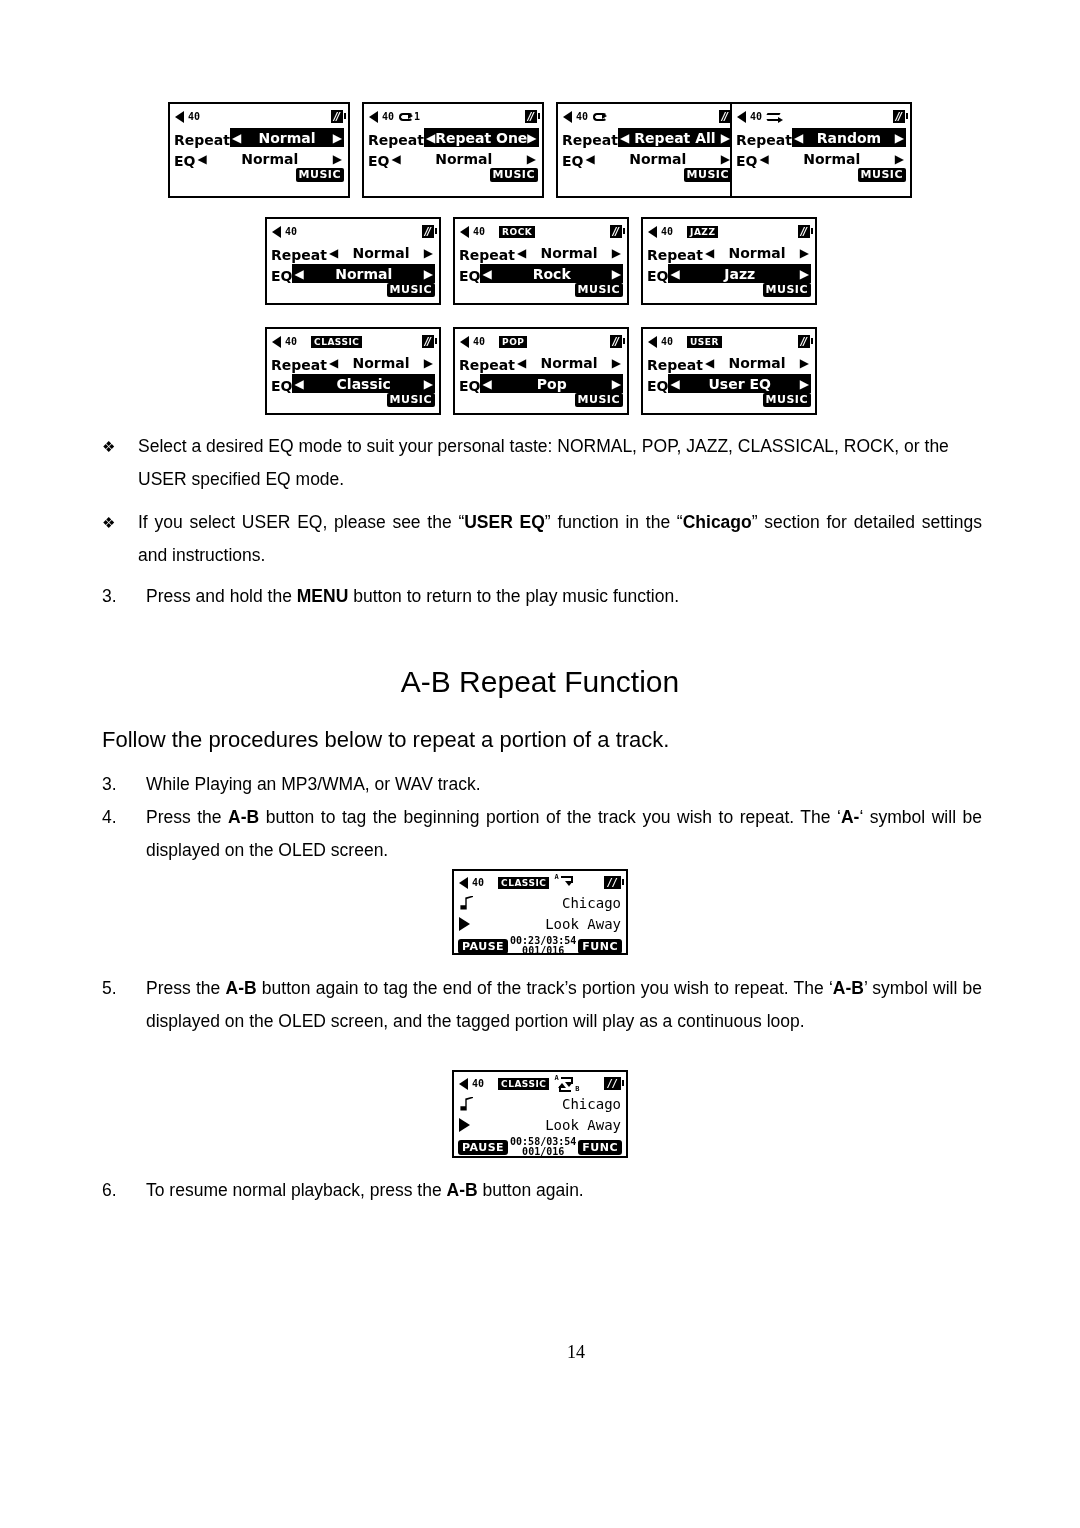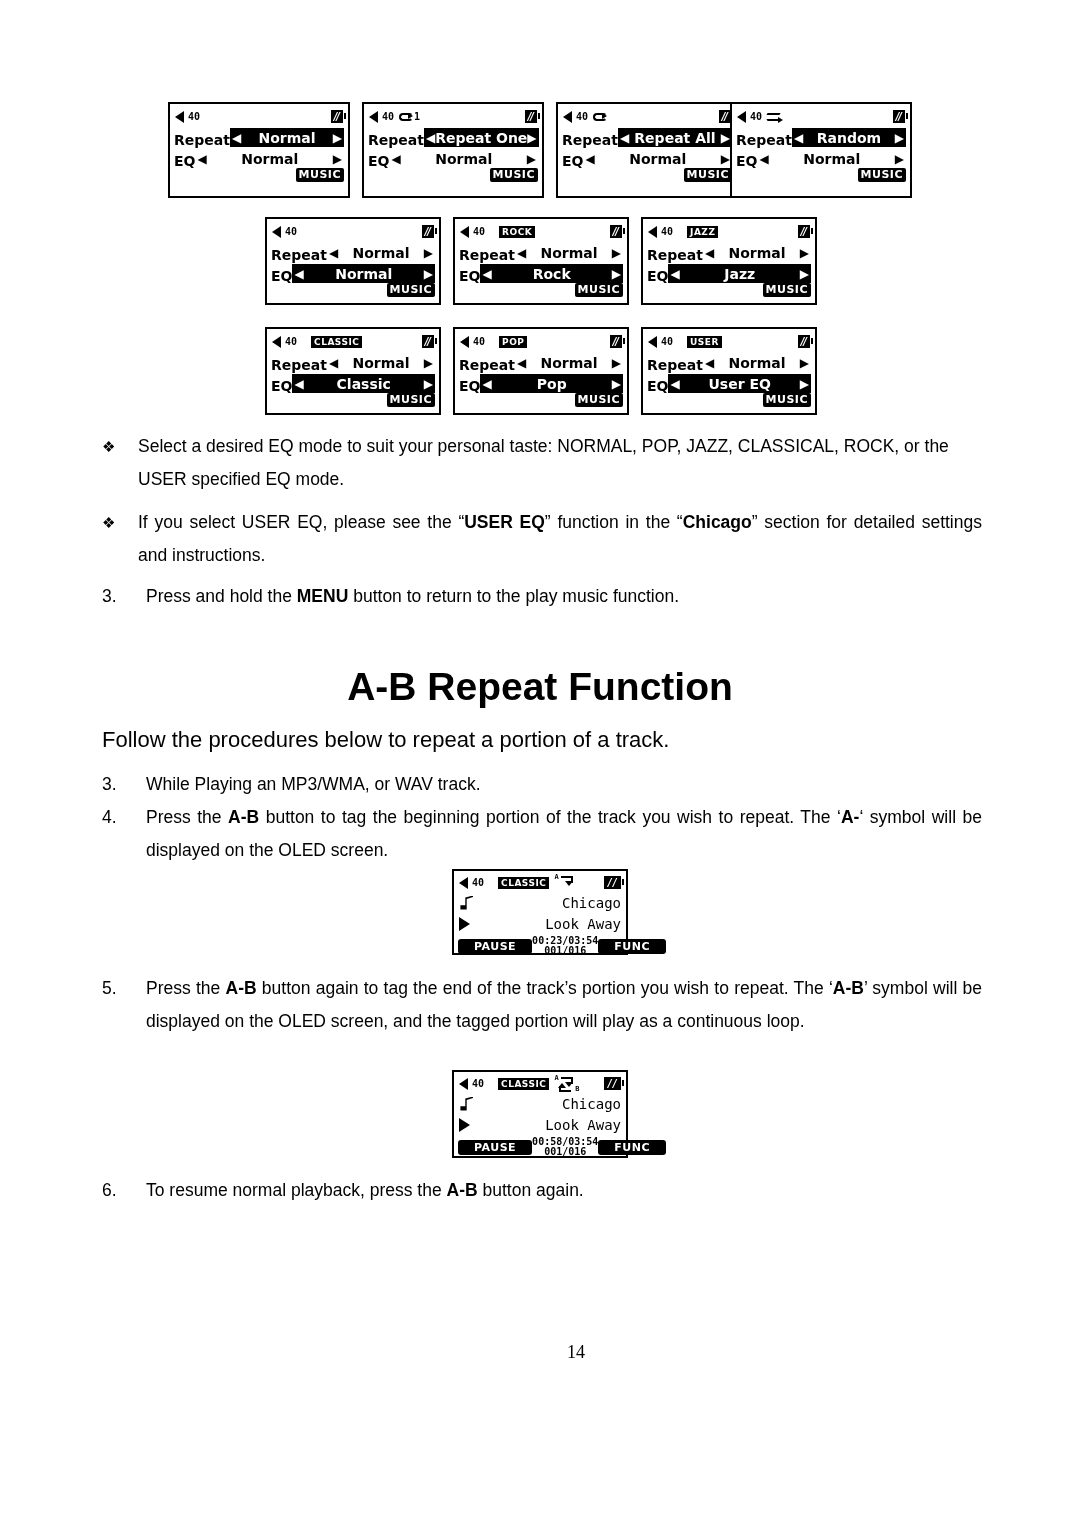--- a/index.html
+++ b/index.html
@@ -293,21 +293,21 @@
     padding: 0 4px 2px 4px;
     height: 26px;
     box-sizing: border-box;
   }
   .pill {
     background: #000;
     color: #fff;
     font-size: 11px;
     font-weight: bold;
     letter-spacing: 0.5px;
-    padding: 2px 16px;
+    padding: 2px 4px;
     border-radius: 3px;
     line-height: 11px;
     font-family: "DejaVu Sans", sans-serif;
     flex: 0 0 auto;
   }
   .times {
     text-align: center;
     font-size: 10px;
     font-weight: bold;
     line-height: 10px;
@@ -333,22 +333,22 @@
     flex: 0 0 auto;
   }
   .para-body { flex: 1 1 auto; }
   .just { text-align: justify; text-align-last: left; }
   b { font-weight: bold; }
 
   h1.section {
     position: absolute;
     width: 100%;
     text-align: center;
-    font-size: 39px;
-    font-weight: bold;
+    font-size: 30px;
+    font-weight: normal;
     margin: 0;
     letter-spacing: 0px;
   }
   .plain {
     position: absolute;
     font-size: 22px;
     line-height: 33px;
   }
   .pagenum {
     position: absolute;

